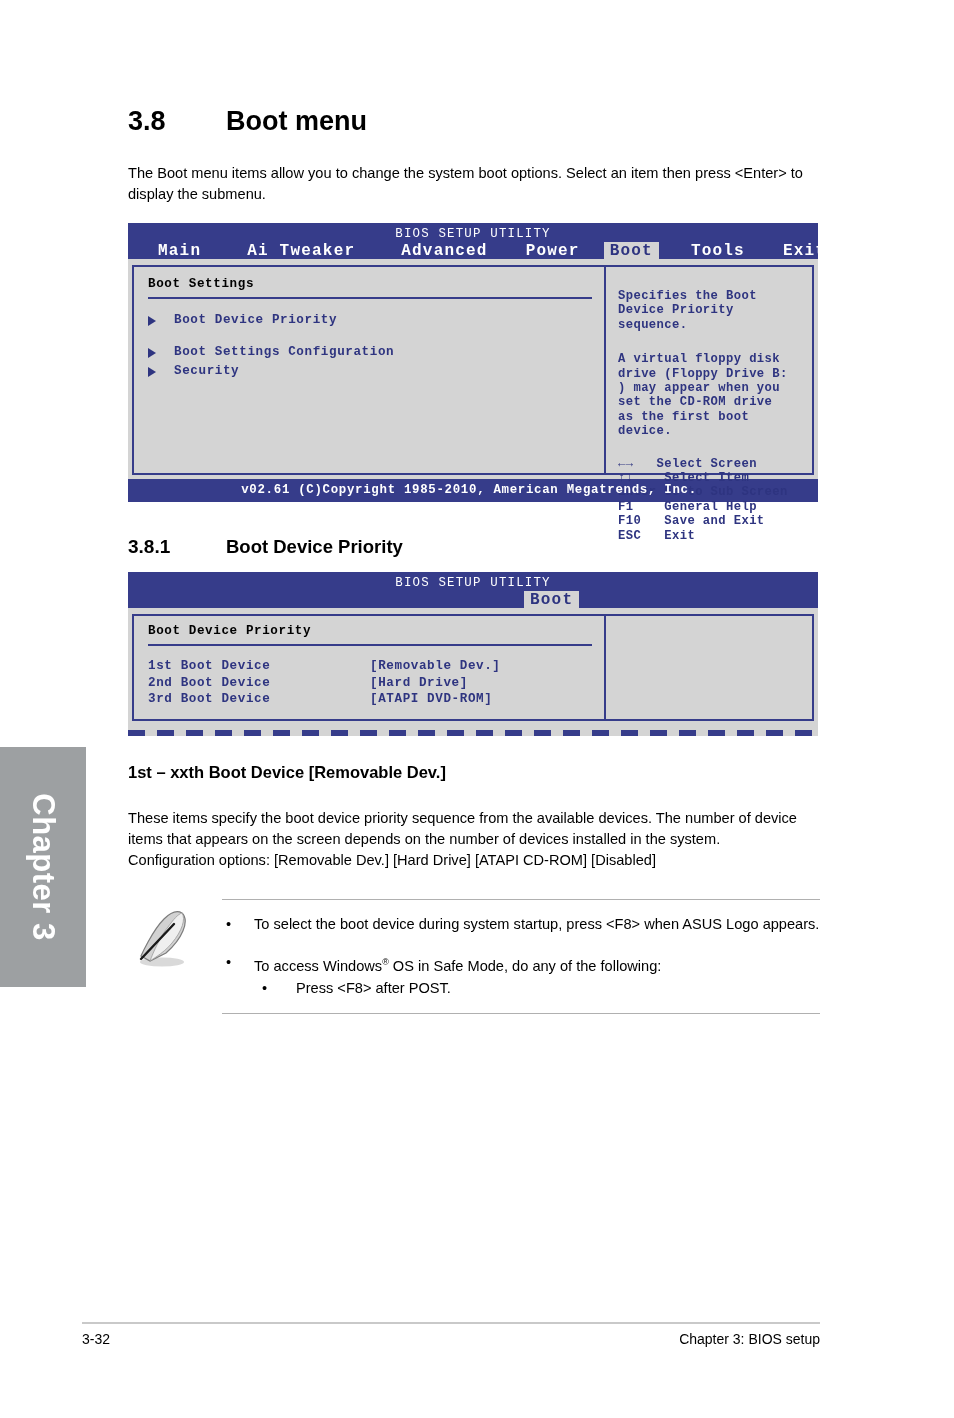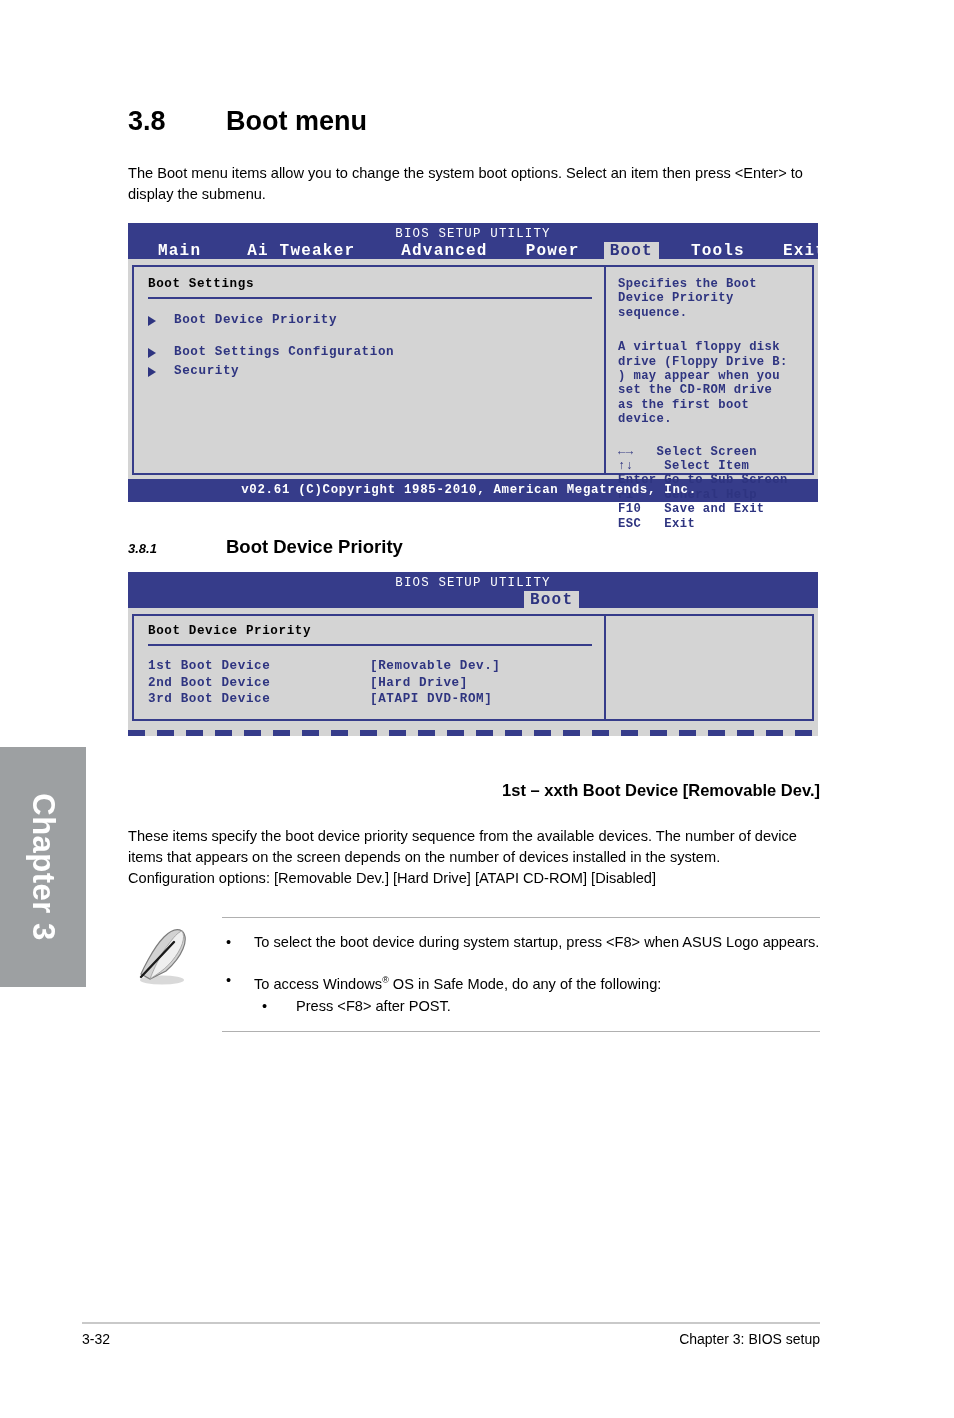--- a/index.html
+++ b/index.html
@@ -68,36 +68,34 @@
     line-height: 21px;
     margin-top: 26px;
   }
 
   .h2-row {
     display: flex;
     align-items: baseline;
     margin-top: 34px;
   }
   .h2-num {
-    font-size: 13px;
+    font-size: 19px;
     font-weight: bold;
     width: 98px;
     flex: none;
-    font-style: italic;
   }
   .h2-text {
     font-size: 18.5px;
     font-weight: bold;
   }
 
   .h3 {
     font-size: 16.5px;
     font-weight: bold;
-    margin-top: 45px;
-    text-align: right;
+    margin-top: 27px;
   }
 
   
   .bios {
     width: 690px;
     background: #d4d4d4;
     font-family: "Liberation Mono", monospace;
     box-sizing: border-box;
   }
   .bios-header {
@@ -149,21 +147,21 @@
     border: 2px solid #363c8a;
     border-right: none;
     flex: 1 1 auto;
     padding: 10px 12px 10px 14px;
     box-sizing: border-box;
   }
   .bios-right {
     border: 2px solid #363c8a;
     width: 210px;
     flex: none;
-    padding: 10px 10px 10px 12px;
+    padding: 22px 10px 10px 12px;
     box-sizing: border-box;
   }
   .bios-sec-title {
     color: #000000;
     font-size: 12.6px;
     font-weight: bold;
     letter-spacing: 0.6px;
     white-space: pre;
   }
   .bios-rule {

